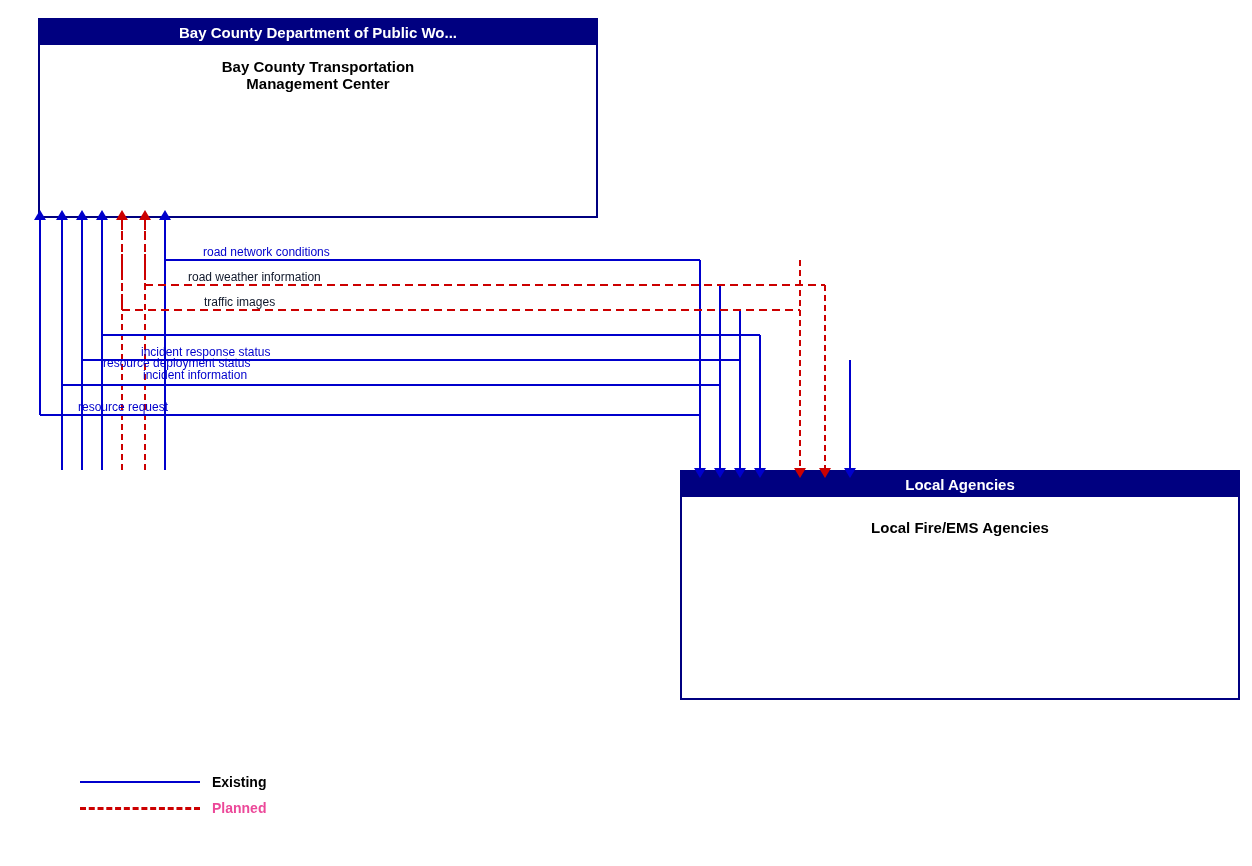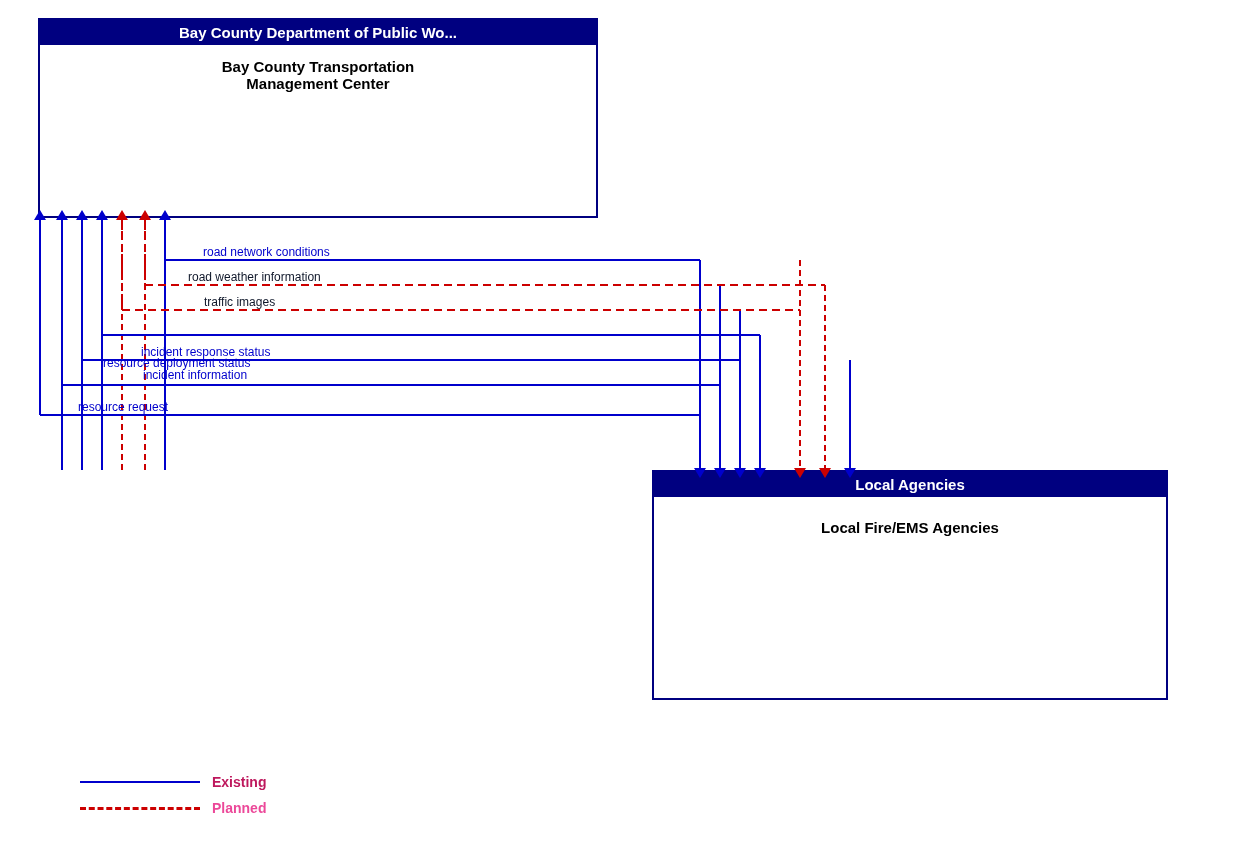--- a/index.html
+++ b/index.html
@@ -44,22 +44,22 @@
     
     .node-left {
       top: 18px;
       left: 38px;
       width: 560px;
       height: 200px;
     }
     
     .node-right {
       top: 470px;
-      left: 652px;
-      width: 516px;
+      left: 680px;
+      width: 560px;
       height: 230px;
     }
     
     .svg-overlay {
       position: absolute;
       top: 0; left: 0;
       width: 1252px;
       height: 866px;
       pointer-events: none;
     }
@@ -81,21 +81,21 @@
     }
     .legend-item {
       display: flex;
       align-items: center;
       margin-bottom: 10px;
     }
     .legend-text {
       font-size: 14px;
       font-weight: bold;
     }
-    .legend-text-blue { color: #be185d; }
+    .legend-text-blue { color: #000000; }
     .legend-text-red { color: #ec4899; }
   </style>
 </head>
 <body>
 
 <div class="diagram-container">
 
   <div class="node-box node-left">
     <div class="node-header">Bay County Department of Public Wo...</div>
     <div class="node-body">

